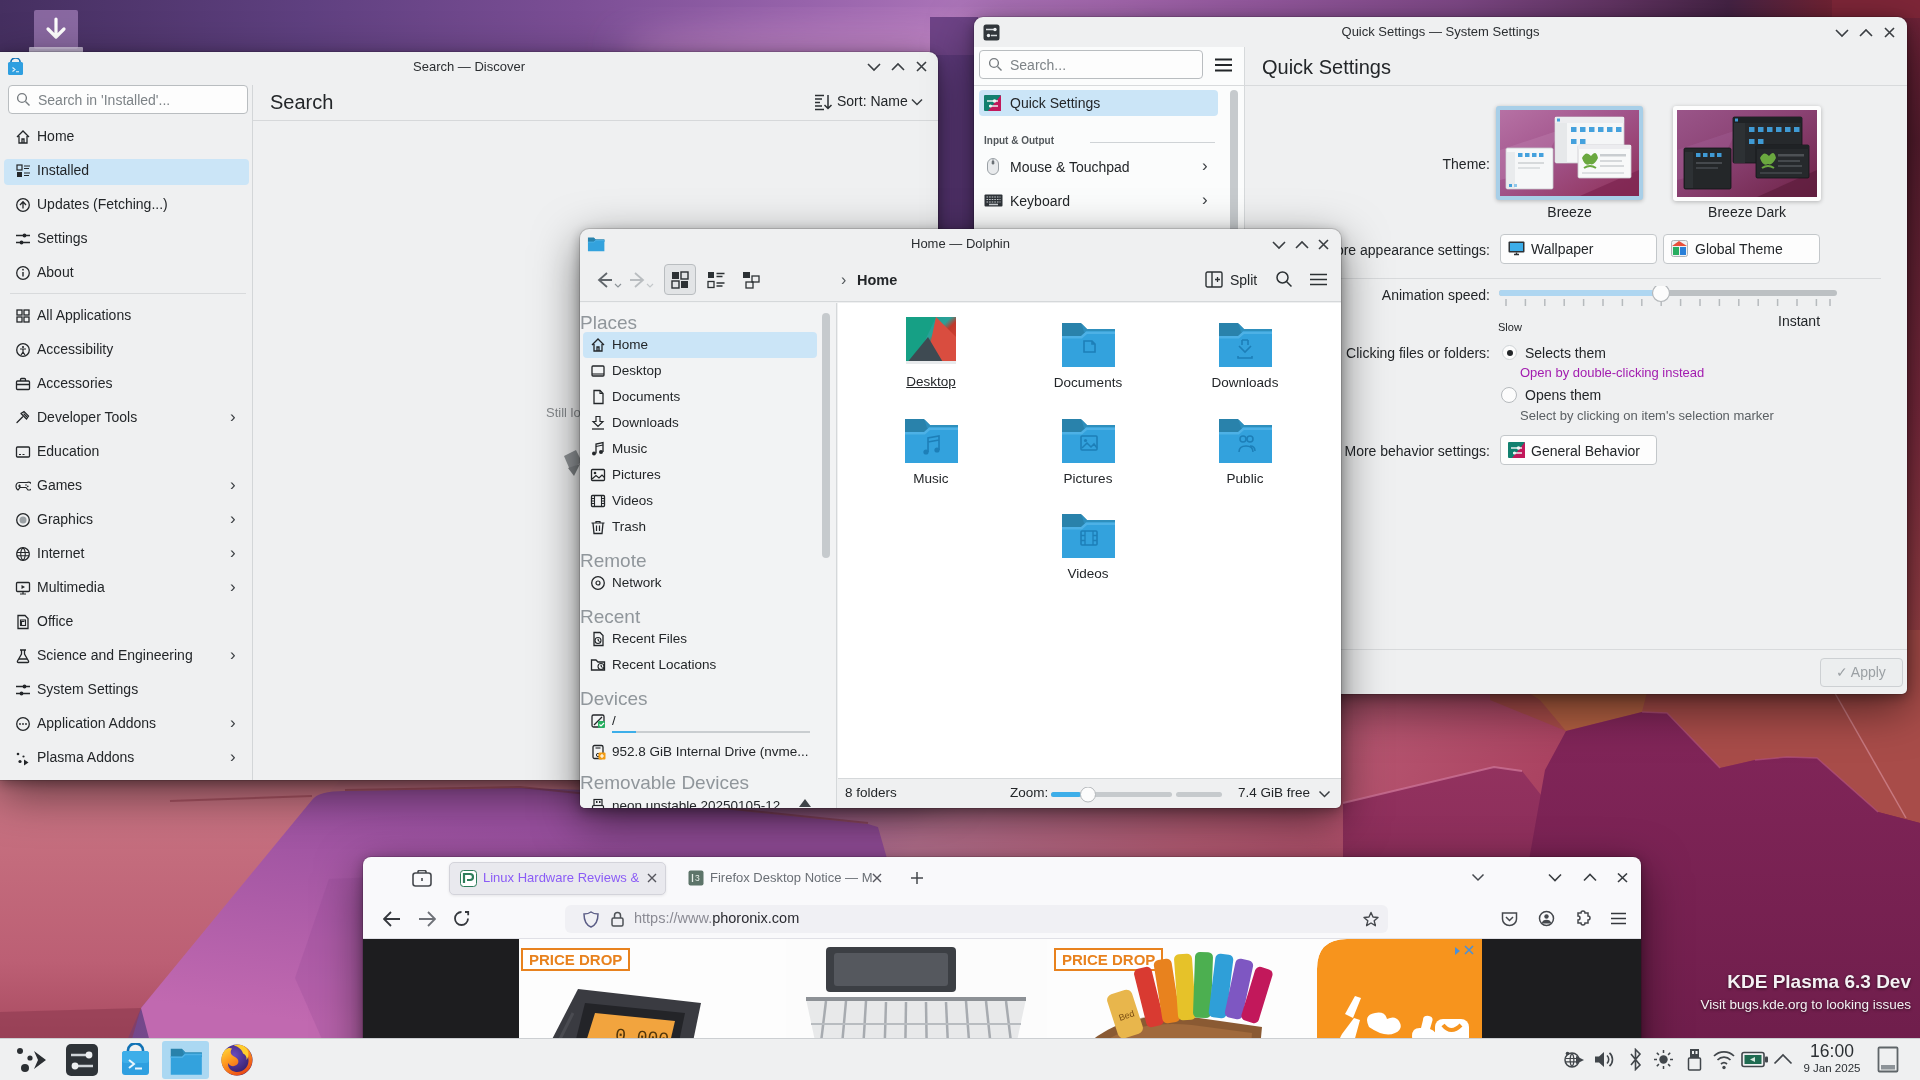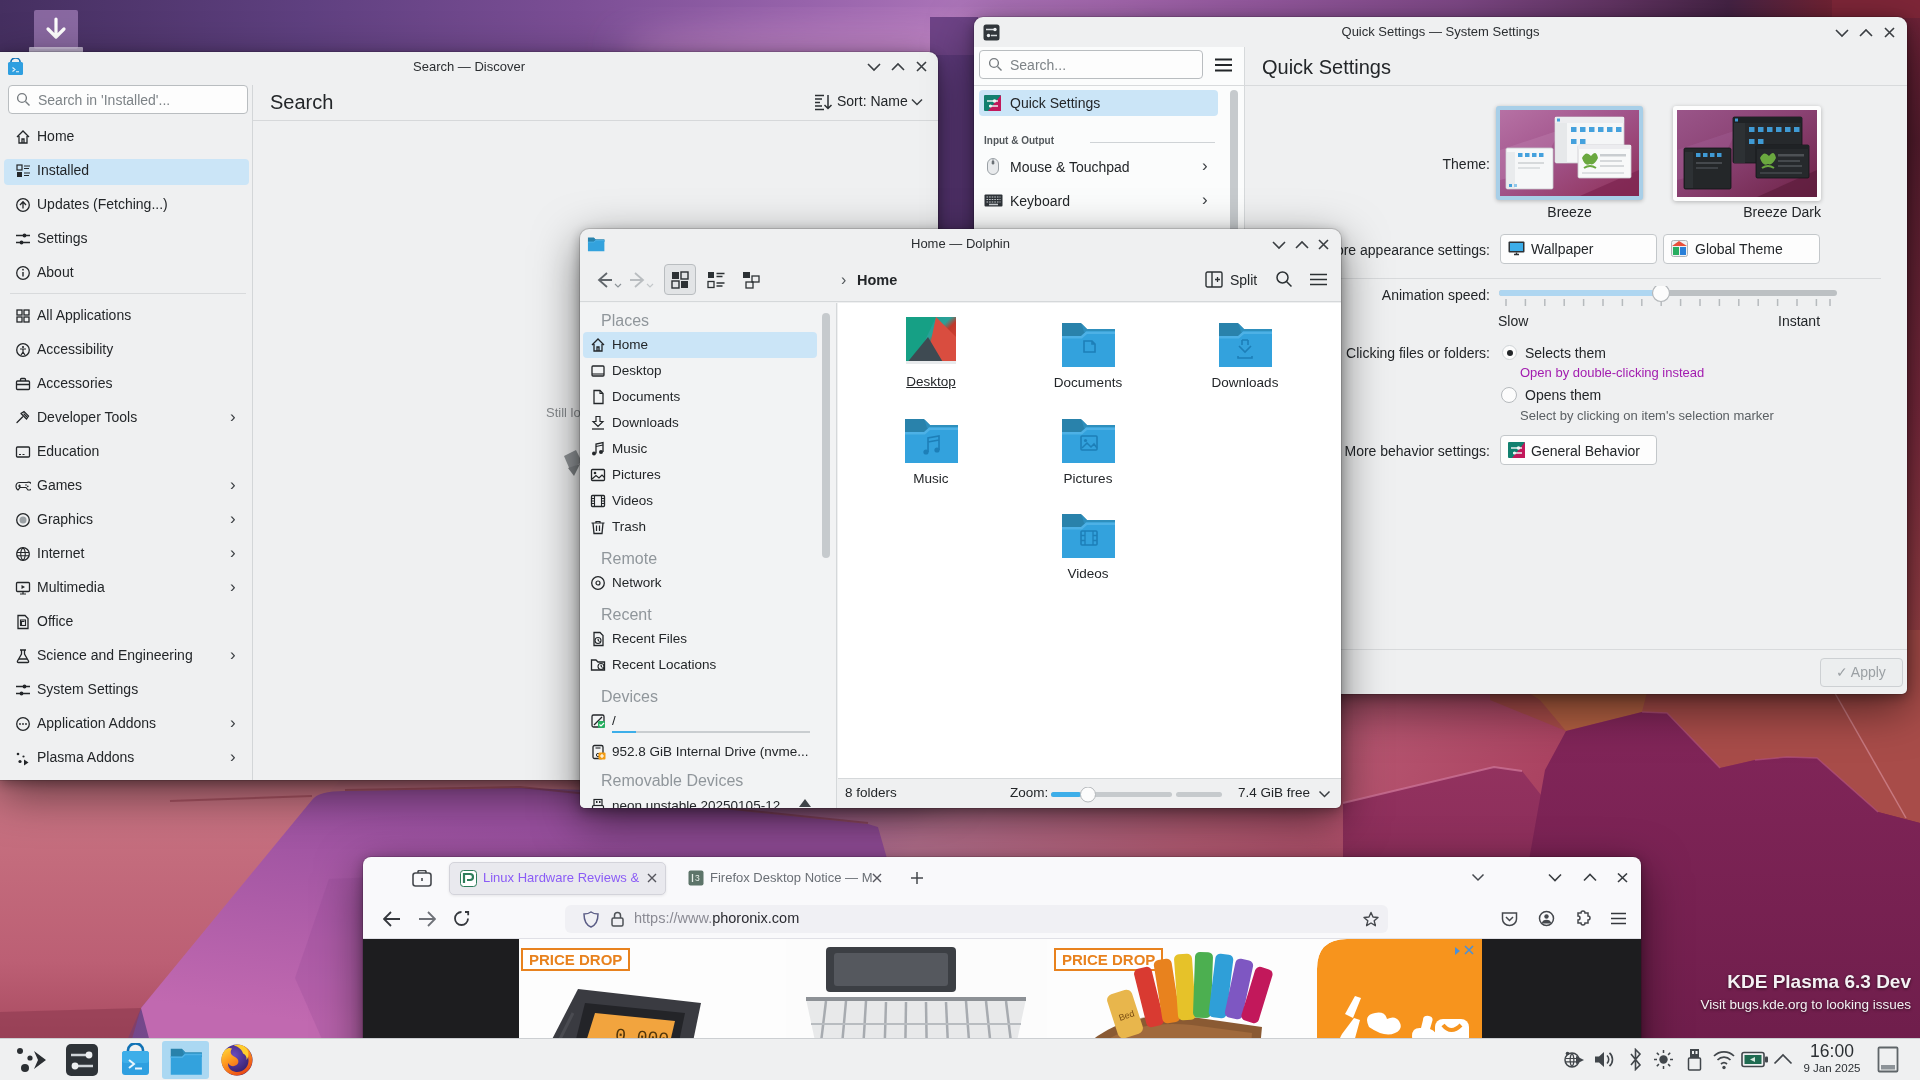--- a/index.html
+++ b/index.html
@@ -473,21 +473,21 @@
       <rect x="79" y="35" width="53" height="33" rx="1.5" fill="#26292c" stroke="#121416" stroke-width="0.8"></rect>
       <rect x="79" y="35" width="53" height="4" fill="#1f2225"></rect>
       <path d="M83,48 q4,-8 9,-2 q5,-7 7,2 q-4,8 -8,6 q-5,3 -8,-6" fill="#6aa83f"></path>
       <path d="M85,58 q6,-4 12,0" stroke="#6aa83f" stroke-width="2" fill="none"></path>
       <rect x="101" y="44" width="26" height="2.5" fill="#4d5155"></rect>
           <rect x="101" y="50" width="22" height="2" fill="#45494d"></rect>
           <rect x="101" y="55" width="24" height="2" fill="#45494d"></rect>
           <rect x="83" y="62" width="42" height="2" fill="#3d4145"></rect>
     </g>
   </svg>
-  <div class="txt" style="left:699px;top:187px;width:148px;text-align:right;font-size:14px">Breeze Dark</div>
+  <div class="txt" style="left:699px;top:187px;width:148px;text-align:center;font-size:14px">Breeze Dark</div>
 
   <div class="txt" style="left:0;top:225px;width:516px;text-align:right;font-size:14px">More appearance settings:</div>
   <div class="abs" style="left:526px;top:217px;width:157px;height:30px;background:#fdfdfd;border:1px solid #c3c7ca;border-radius:4px"></div>
   <svg class="abs" style="left:534px;top:224px" width="17" height="15" viewBox="0 0 17 15">
     <rect x="0.5" y="0.5" width="16" height="11" rx="1" fill="#2d3237"></rect>
     <rect x="2" y="2" width="13" height="8" fill="#3daee9"></rect>
     <path d="M6,13.5 h5 M8.5,11.5 v2" stroke="#2d3237" stroke-width="1.4"></path>
   </svg>
   <div class="txt" style="left:557px;top:224px;font-size:14px">Wallpaper</div>
   <div class="abs" style="left:689px;top:217px;width:157px;height:30px;background:#fdfdfd;border:1px solid #c3c7ca;border-radius:4px"></div>
@@ -520,21 +520,21 @@
           <line x1="221.4" y1="13" x2="221.4" y2="20"></line>
           <line x1="240.8" y1="13" x2="240.8" y2="20"></line>
           <line x1="260.2" y1="13" x2="260.2" y2="20"></line>
           <line x1="279.6" y1="13" x2="279.6" y2="20"></line>
           <line x1="299" y1="13" x2="299" y2="20"></line>
           <line x1="318.4" y1="13" x2="318.4" y2="20"></line>
           <line x1="332" y1="13" x2="332" y2="20"></line>
     </g>
     <circle cx="163" cy="7" r="8.5" fill="#fcfcfc" stroke="#b4b8bb" stroke-width="1.2"></circle>
   </svg>
-  <div class="txt" style="left:524px;top:296px;font-size:14px">Slow</div>
+  <div class="txt" style="left:524px;top:304px;font-size:11px">Slow</div>
   <div class="txt" style="left:804px;top:296px;font-size:14px">Instant</div>
 
   <div class="txt" style="left:0;top:328px;width:516px;text-align:right;font-size:14px">Clicking files or folders:</div>
   <div class="abs" style="left:528px;top:328px;width:15px;height:15px;border:1px solid #cfd3d6;border-radius:50%;background:#fcfcfc"></div>
   <div class="abs" style="left:532.5px;top:332.5px;width:6px;height:6px;border-radius:50%;background:#232629"></div>
   <div class="txt" style="left:551px;top:328px;font-size:14px">Selects them</div>
   <div class="txt" style="left:546px;top:348px;font-size:13px;color:#a21caf">Open by double-clicking instead</div>
   <div class="abs" style="left:527px;top:370px;width:16px;height:16px;border:1px solid #b6babd;border-radius:50%;background:#fcfcfc"></div>
   <div class="txt" style="left:551px;top:370px;font-size:14px">Opens them</div>
   <div class="txt" style="left:546px;top:391px;font-size:13px;color:#5b6064">Select by clicking on item's selection marker</div>
@@ -617,21 +617,21 @@
   </svg>
   <svg class="abs" style="left:729px;top:44px" width="19" height="13" viewBox="0 0 19 13">
     <path d="M1,1.5 h17 M1,6.5 h17 M1,11.5 h17" stroke="#2c3134" stroke-width="1.7"></path>
   </svg>
 
   <div class="abs" style="left:0;top:74px;width:257px;height:505px;background:#f2f3f4;border-right:1px solid #d5d8da"></div>
   <style>
     .prow{position:absolute;left:0;width:240px;height:26px}
     .prow svg{position:absolute;left:10px;top:5px}
     .prow span{position:absolute;left:32px;top:5px;font-size:13.5px;color:#232629;white-space:nowrap}
-    .phead{position:absolute;left:21px;font-size:16px;color:#90969b;white-space:nowrap}
+    .phead{position:absolute;left:0;font-size:19px;color:#90969b;white-space:nowrap}
   </style>
   <div class="phead" style="top:83px">Places</div>
   <div class="abs" style="left:3px;top:103px;width:234px;height:26px;background:#cbe5f7;border-radius:4px"></div>
   <div class="prow" style="top:103px">
         <svg width="16" height="16" viewBox="0 0 16 16">
           <path d="M2,8 L8,2 L14,8 M4,7 V14 H12 V7 M7,14 V10 H9 V14" stroke="#232629" stroke-width="1.3" fill="none"></path>
         </svg>
         <span>Home</span>
       </div>
   <div class="prow" style="top:129px">
@@ -800,20 +800,29 @@
   </div>
   <div class="cell" style="left:448px;top:183px">
     <svg width="58" height="52" viewBox="0 0 58 52">
           <use href="#folder"></use>
           <rect x="22" y="24" width="16" height="14" rx="1" stroke="#1d7fb8" stroke-width="1.6" fill="none"></rect>
           <circle cx="26.5" cy="28.5" r="1.6" fill="#1d7fb8"></circle>
           <path d="M23,36 l5,-5 4,4 3,-3 3,4" stroke="#1d7fb8" stroke-width="1.5" fill="none"></path>
         </svg>
     <div>Pictures</div>
   </div>
+  <div class="cell" style="left:605px;top:183px">
+    <svg width="58" height="52" viewBox="0 0 58 52">
+          <use href="#folder"></use>
+          <circle cx="27" cy="27" r="3" stroke="#1d7fb8" stroke-width="1.5" fill="none"></circle>
+          <circle cx="34" cy="27" r="3" stroke="#1d7fb8" stroke-width="1.5" fill="none"></circle>
+          <path d="M23,40 c0,-4 3,-6 7,-6 c4,0 7,2 7,6 M34,34 c3,0 5,2 5,5" stroke="#1d7fb8" stroke-width="1.5" fill="none"></path>
+        </svg>
+    <div>Public</div>
+  </div>
 
   <div class="cell" style="left:448px;top:278px">
     <svg width="58" height="52" viewBox="0 0 58 52">
           <use href="#folder"></use>
           <rect x="22" y="24" width="16" height="14" rx="1" stroke="#1d7fb8" stroke-width="1.6" fill="none"></rect>
           <path d="M26,24 v14 M34,24 v14 M22,28.5 h4 M22,33.5 h4 M34,28.5 h4 M34,33.5 h4" stroke="#1d7fb8" stroke-width="1.3"></path>
         </svg>
     <div>Videos</div>
   </div>
 

